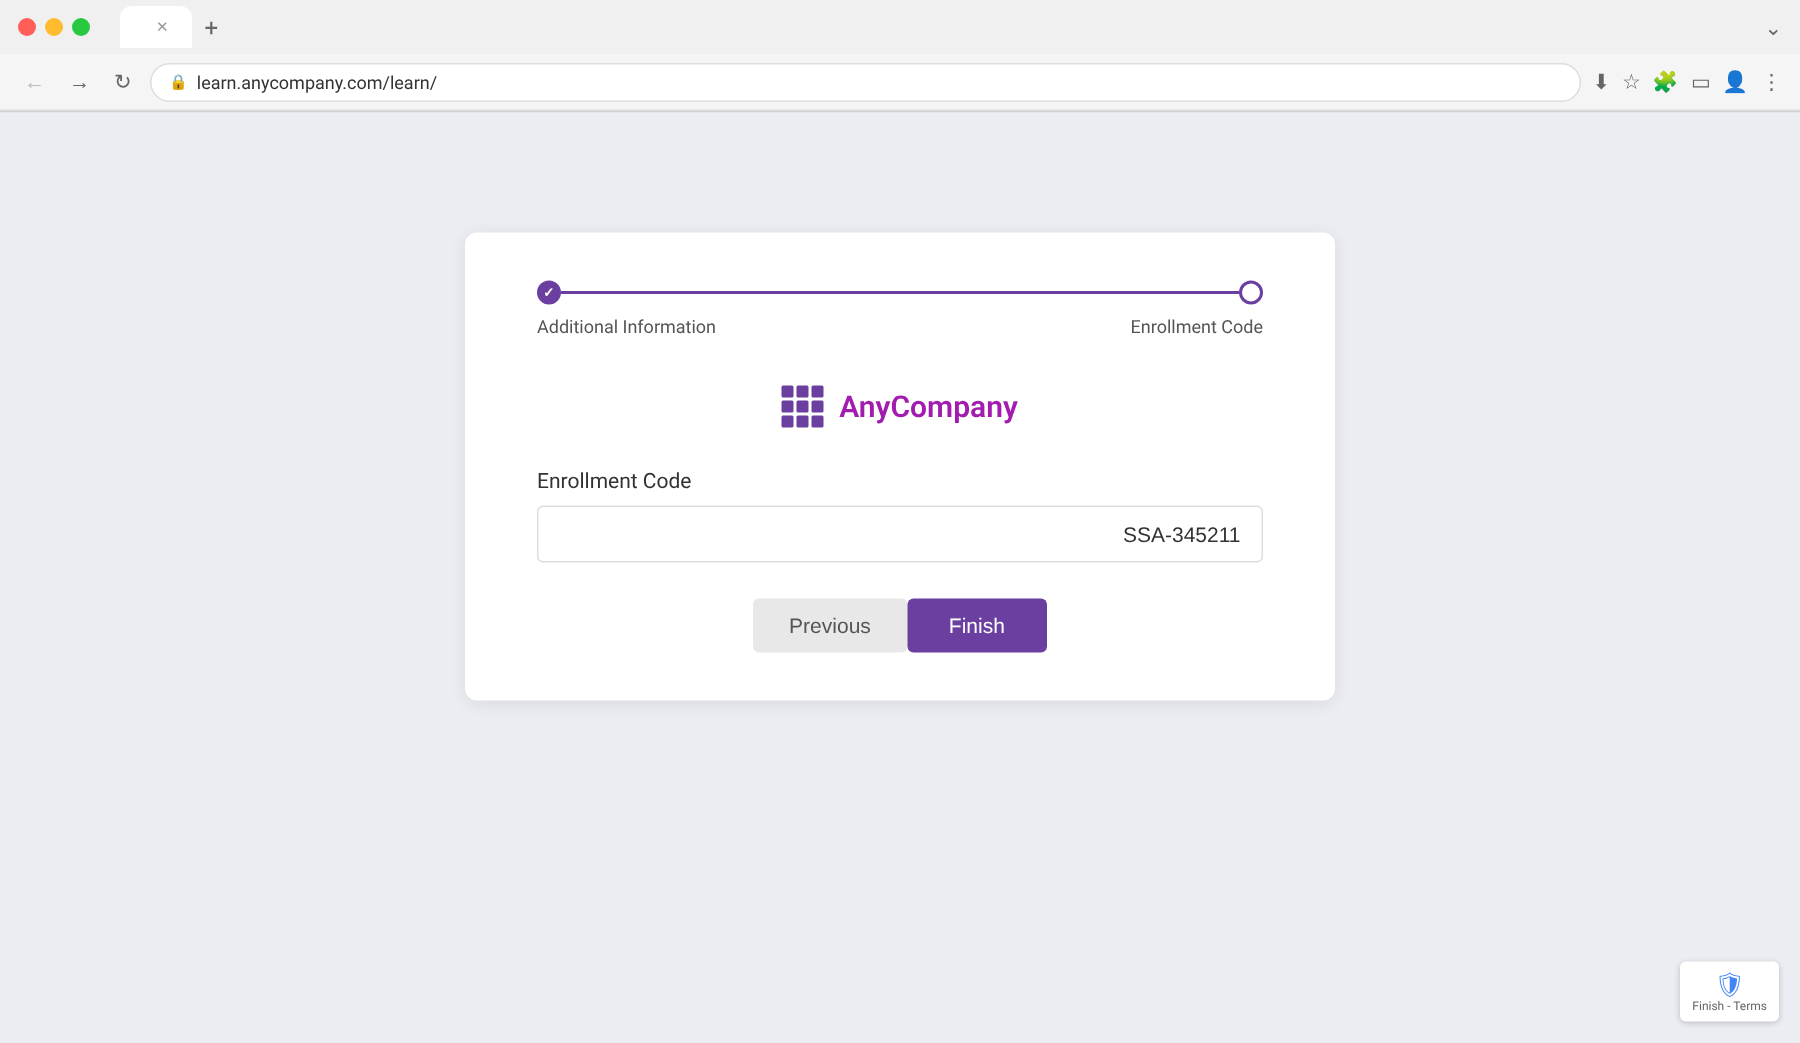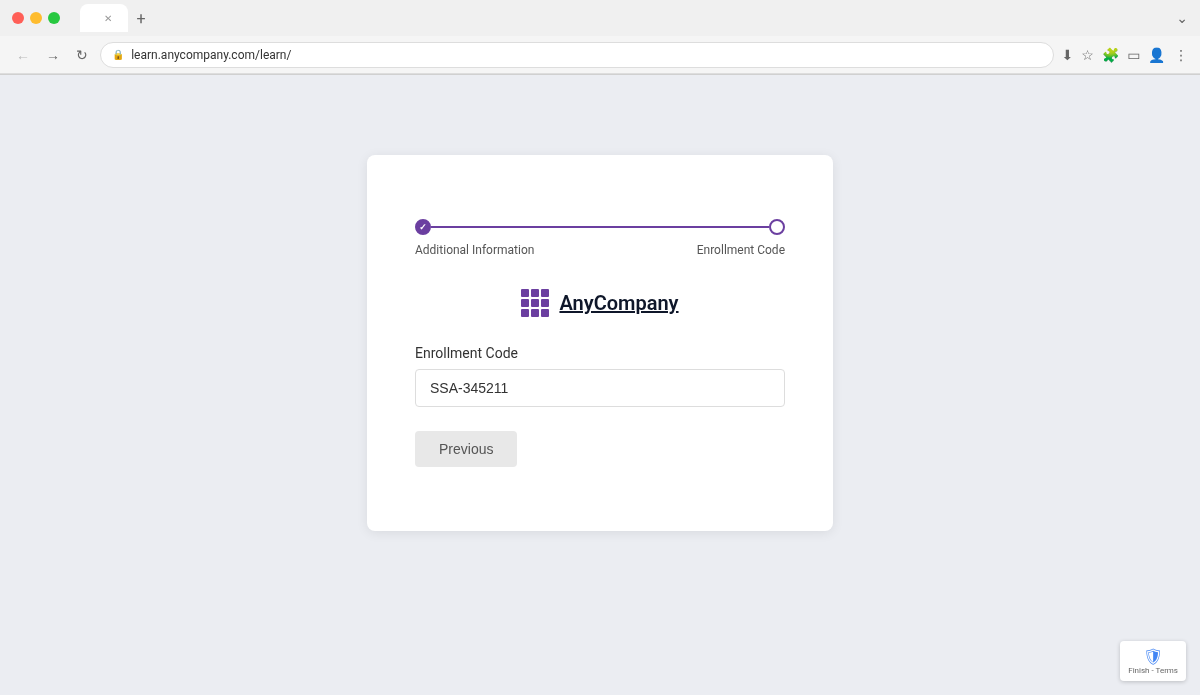--- a/index.html
+++ b/index.html
@@ -132,22 +132,22 @@
       align-items: flex-start;
       justify-content: center;
       padding-top: 80px;
       height: calc(695px - 74px);
       background: #ebedf2;
     }
 
     .card {
       background: white;
       border-radius: 8px;
-      padding: 64px 48px;
-      width: 466px;
+      padding: 32px 48px;
+      width: 580px;
       box-shadow: 0 2px 12px rgba(0,0,0,0.08);
     }
 
     
     .progress-container {
       margin-bottom: 32px;
       position: relative;
     }
 
     .progress-line-wrapper {
@@ -222,47 +222,47 @@
     .logo-dot {
       width: 8px;
       height: 8px;
       background: #6b3fa0;
       border-radius: 1px;
     }
 
     .logo-text {
       font-size: 20px;
       font-weight: 600;
-      color: #0f172a;
-      text-decoration: underline;
+      color: #a21caf;
     }
 
     
     .form-label {
       font-size: 14px;
       color: #333;
       margin-bottom: 8px;
       display: block;
     }
 
     .form-input {
       width: 100%;
       border: 1px solid #ddd;
       border-radius: 4px;
       padding: 10px 14px;
       font-size: 14px;
       color: #333;
       outline: none;
       margin-bottom: 24px;
+      text-align: right;
     }
 
     
     .button-row {
       display: flex;
-      justify-content: space-between;
+      justify-content: center;
       align-items: center;
     }
 
     .btn-previous {
       background: #e8e8e8;
       color: #555;
       border: none;
       border-radius: 4px;
       padding: 10px 24px;
       font-size: 14px;
@@ -365,20 +365,21 @@
       <span class="logo-text">AnyCompany</span>
     </div>
 
     
     <label class="form-label">Enrollment Code</label>
     <input class="form-input" type="text" value="SSA-345211" style="">
 
     
     <div class="button-row">
       <button class="btn-previous">Previous</button>
+      <button class="btn-finish">Finish</button>
     </div>
 
   </div>
 </div>
 
 <div class="recaptcha-badge">
   <span style="font-size:16px;color:#4285f4;">🛡</span>
   <span>Finish - Terms</span>
 </div>
 

